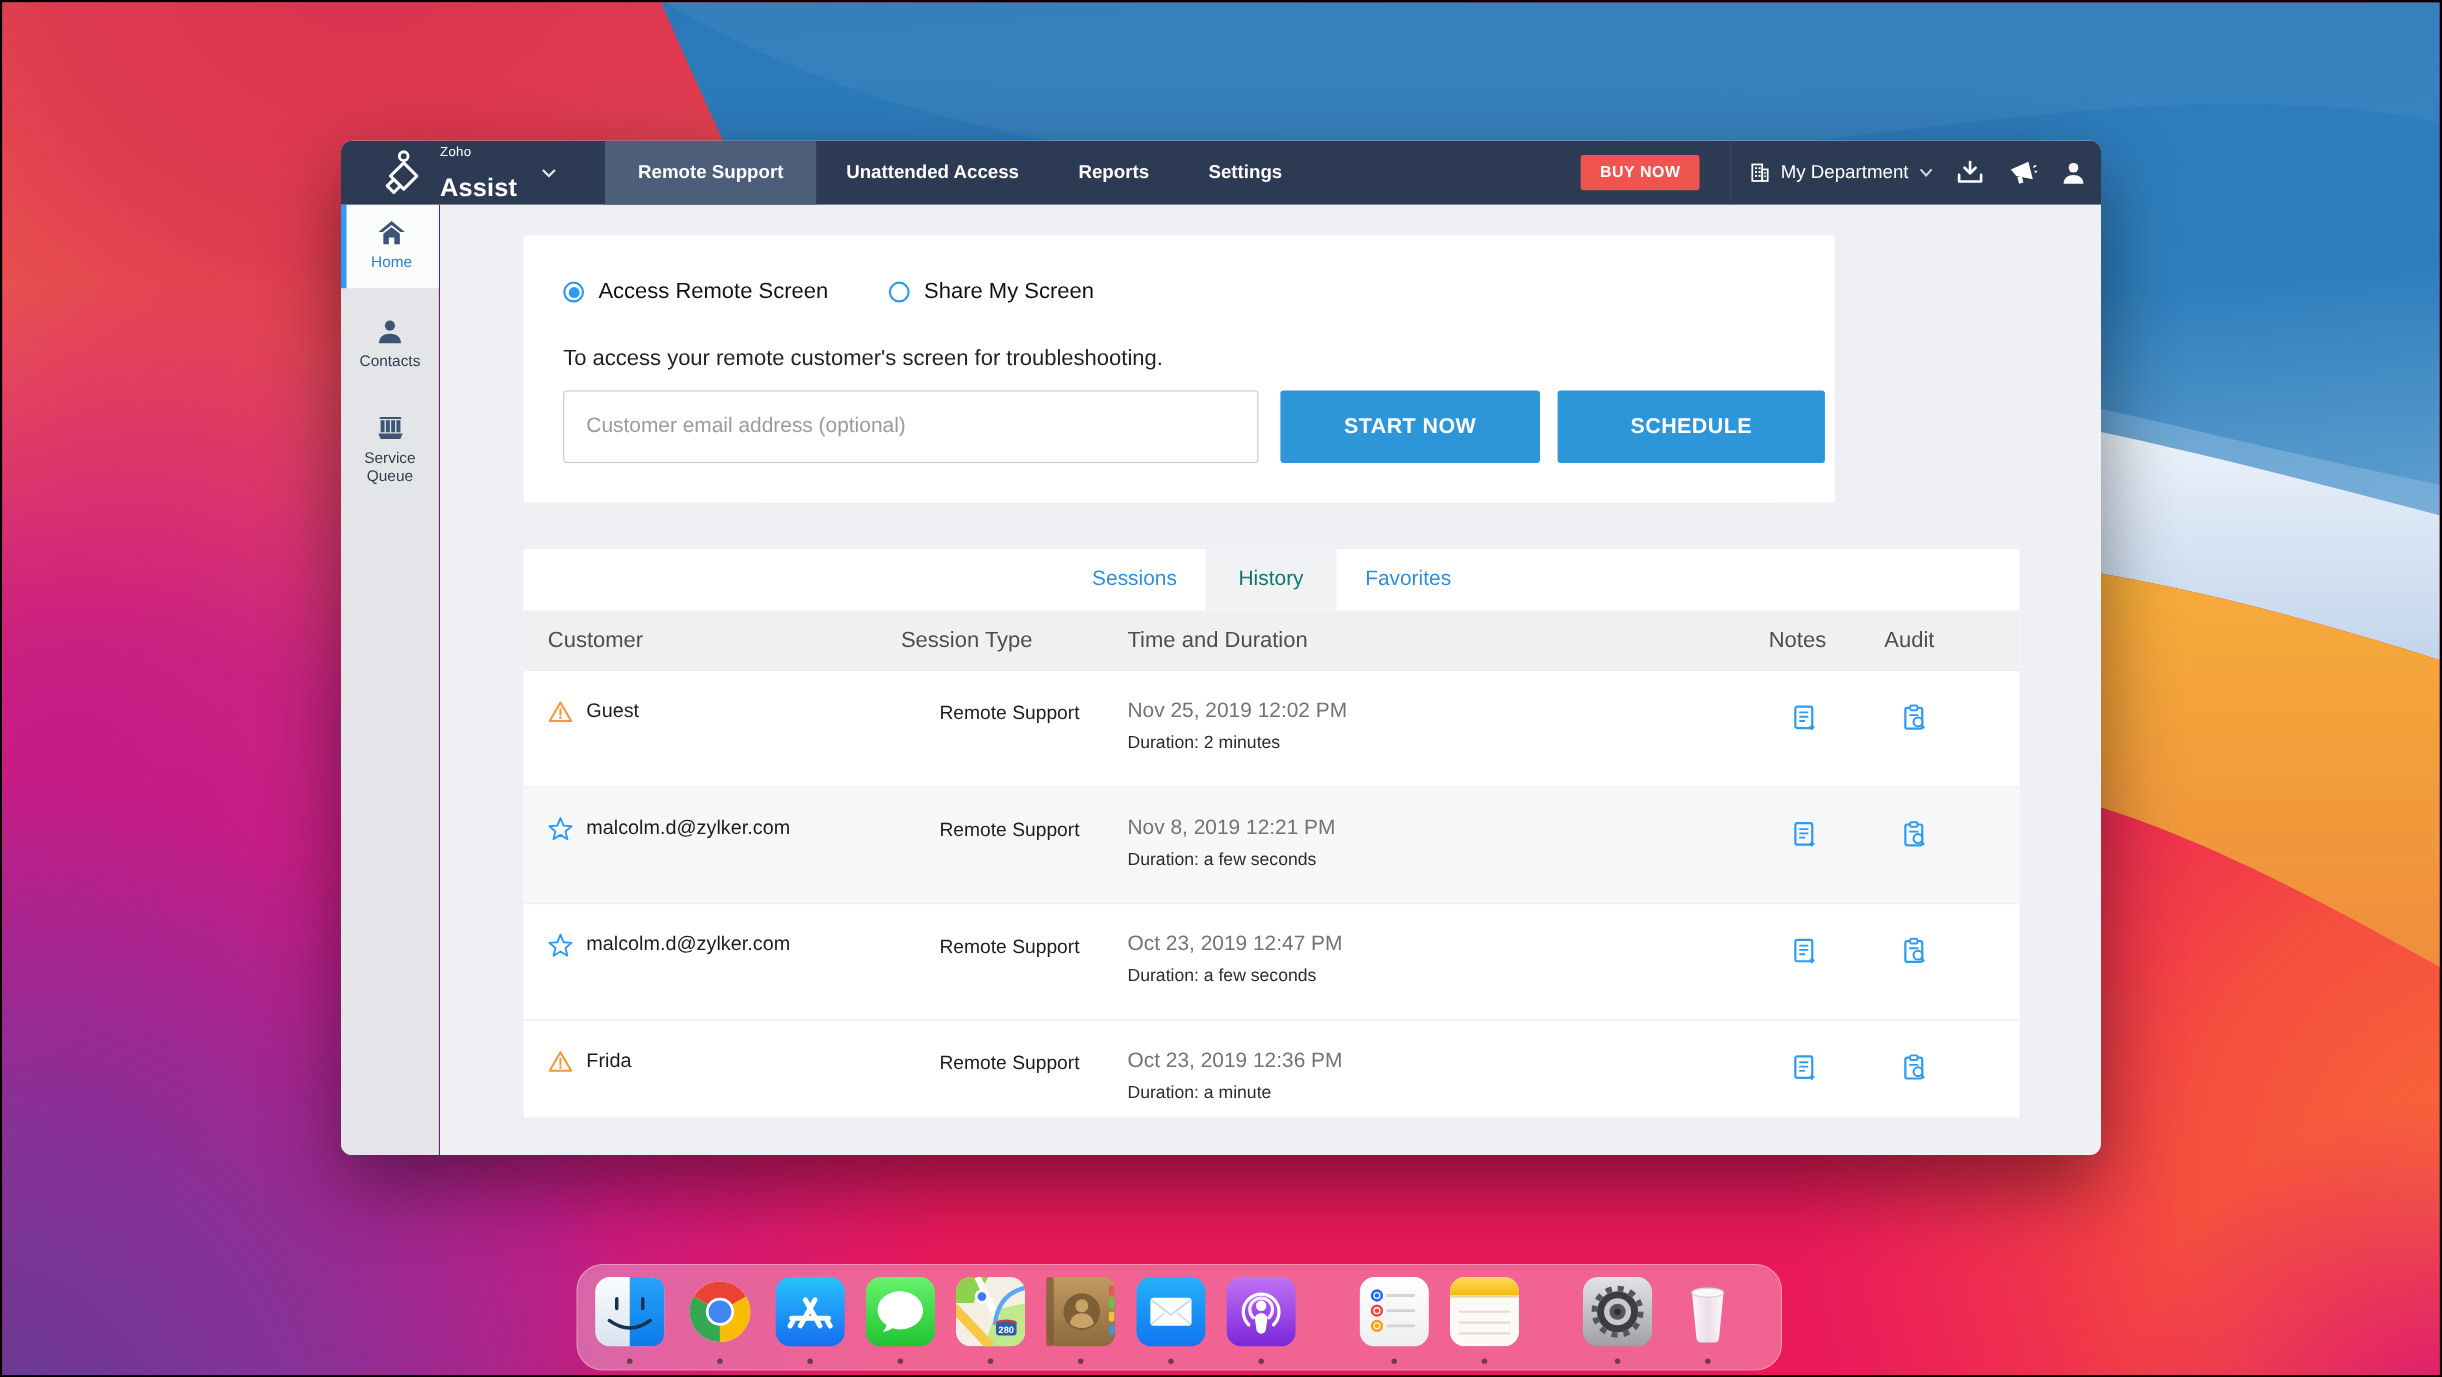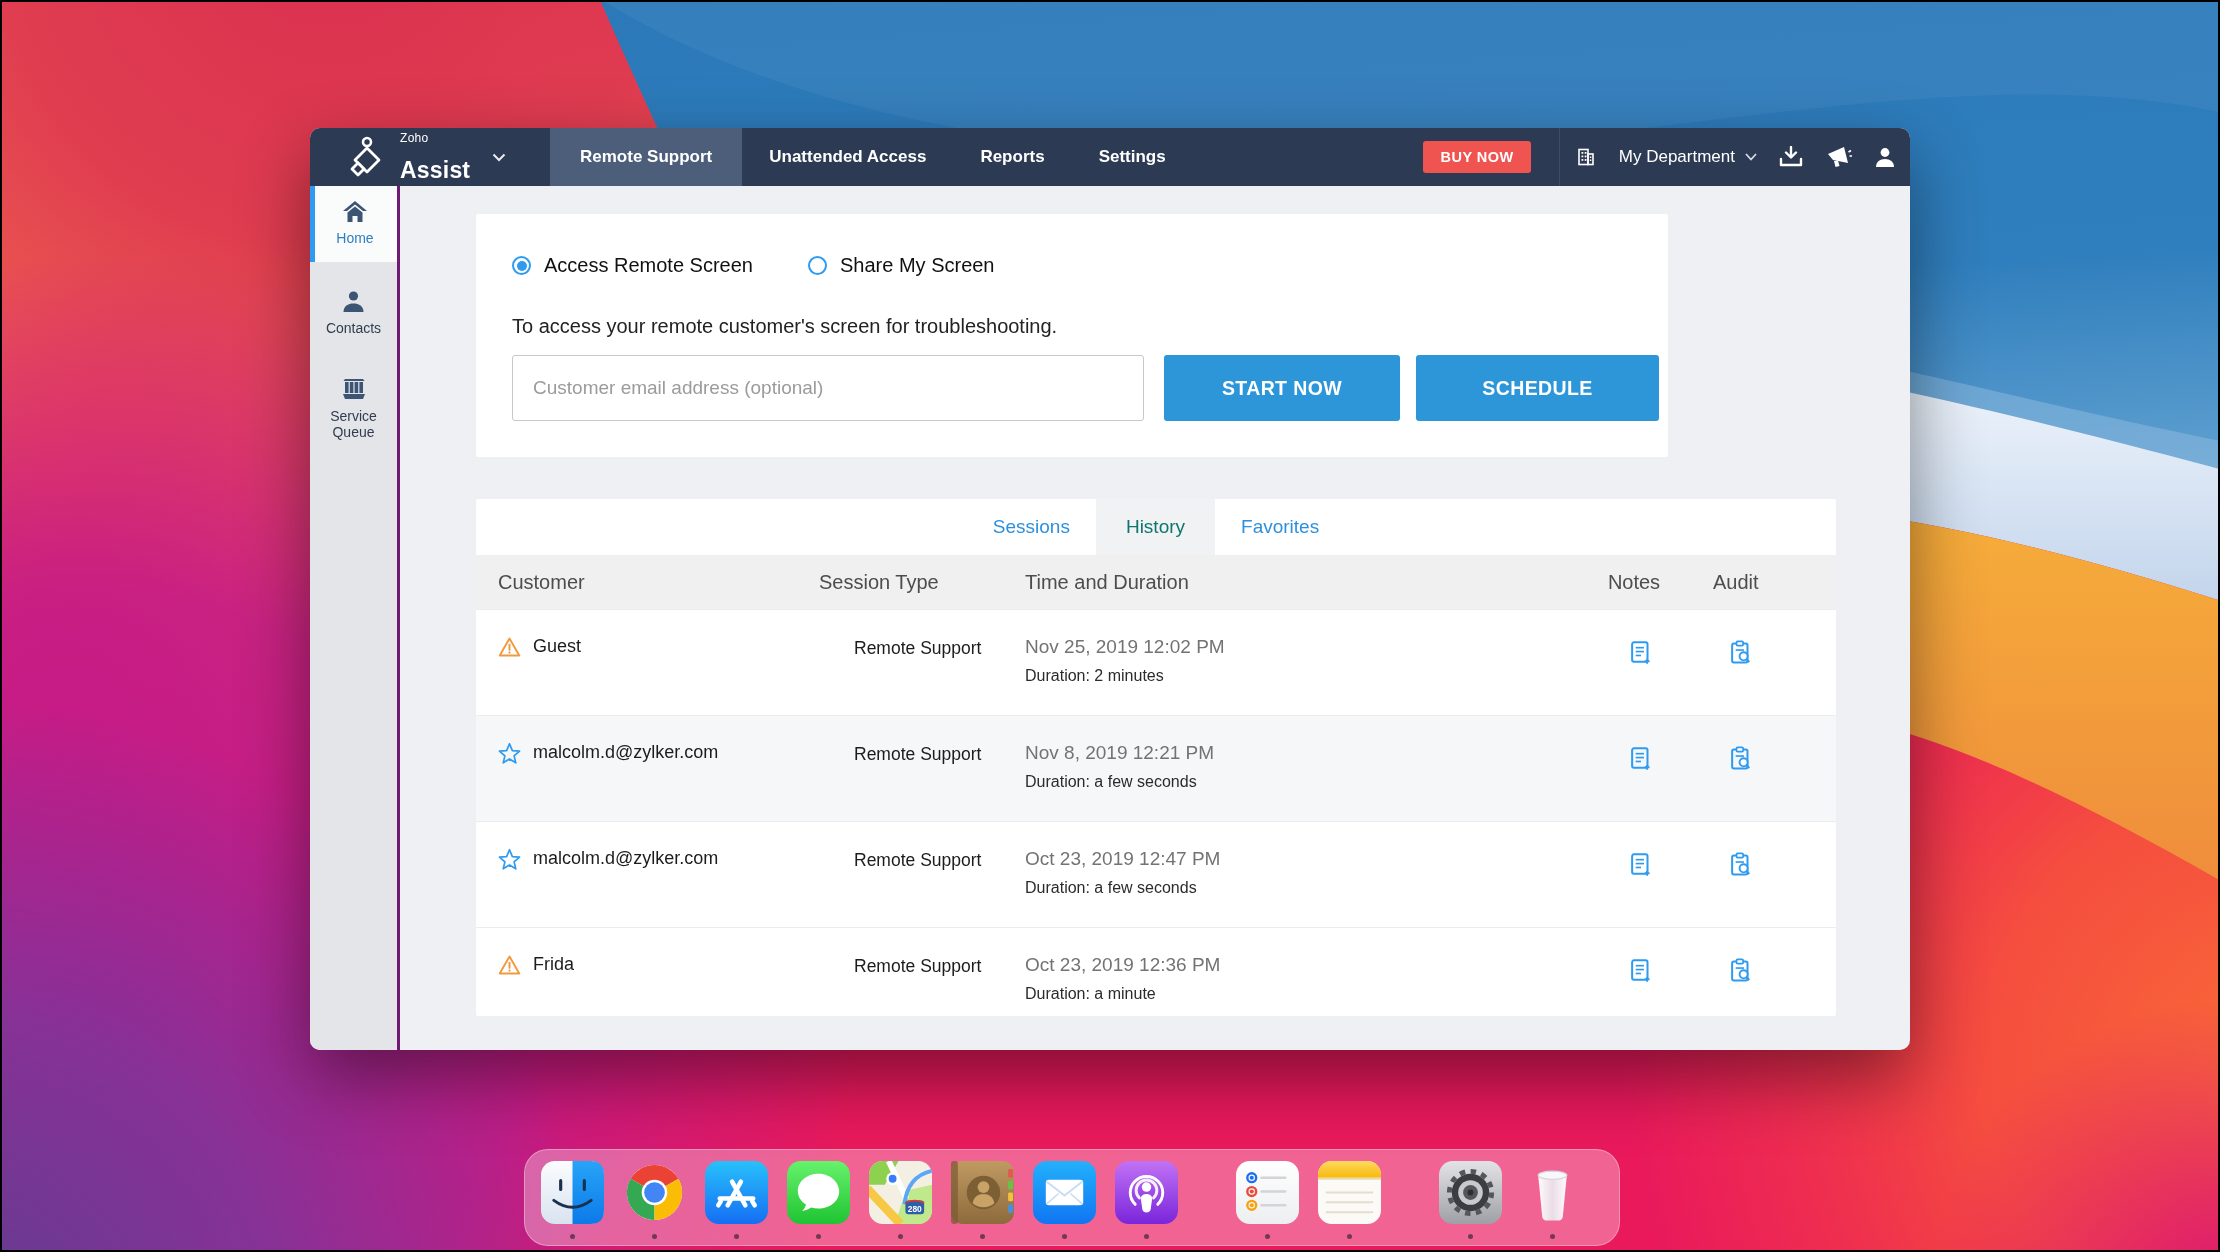--- a/index.html
+++ b/index.html
@@ -16,25 +16,25 @@
   .logo-assist { font-size:23px; font-weight:bold; letter-spacing:.2px; display:block; }
   .logo-chev { margin-left:22px; opacity:.9; }
   .nav-tabs { display:flex; align-items:stretch; }
   .nav-tab { display:flex; align-items:center; padding:0 30px; font-size:17px; font-weight:600; cursor:default; }
   .nav-tab.active { background:#4d5e7a; }
   .nav-tab.plain { padding:0 27px; font-weight:600; }
   .nav-right { margin-left:auto; display:flex; align-items:center; padding-right:14px; }
   .buy-now { background:#f05450; color:#fff; font-size:14.5px; font-weight:bold; letter-spacing:.5px; border:none; border-radius:3px; padding:8px 17px; margin-right:28px; }
   .nav-sep { width:1px; align-self:stretch; background:#3d4b66; margin-right:16px; }
   .dept { display:flex; align-items:center; font-size:17px; }
-  .dept .label { margin:0 10px 0 23px; }
+  .dept .label { margin:0 10px 0 9px; }
   .nav-icon { margin-left:22px; display:flex; align-items:center; }
 
   .win-body { display:flex; height:864px; }
-  .sidebar { width:90px; background:#e3e5e9; border-right:3px solid #701a75; flex:none; }
+  .sidebar { width:90px; background:#e3e5e9; border-right:1px solid #701a75; flex:none; }
   .side-item { text-align:center; padding:12px 2px 12px; color:#323c4e; font-size:14px; line-height:1.15; margin-bottom:16px; }
   .side-item .s-icon { display:block; margin:0 auto 6px; }
   .side-item.active { background:#fafbfb; border-left:5px solid #2e9bf0; padding-left:0; color:#2e7fc1; padding-top:14px; padding-bottom:16px; }
   .side-item.active .label { color:#2e7fc1; }
 
   .main { flex:1; position:relative; }
   .card { position:absolute; background:#fff; border-radius:2px; }
   .card1 { left:76px; top:28px; width:1192px; height:243px; }
   .radio-row { display:flex; align-items:center; margin:40px 0 0 36px; }
   .radio { width:19px; height:19px; border-radius:50%; border:2px solid #2e9bf0; position:relative; flex:none; }

